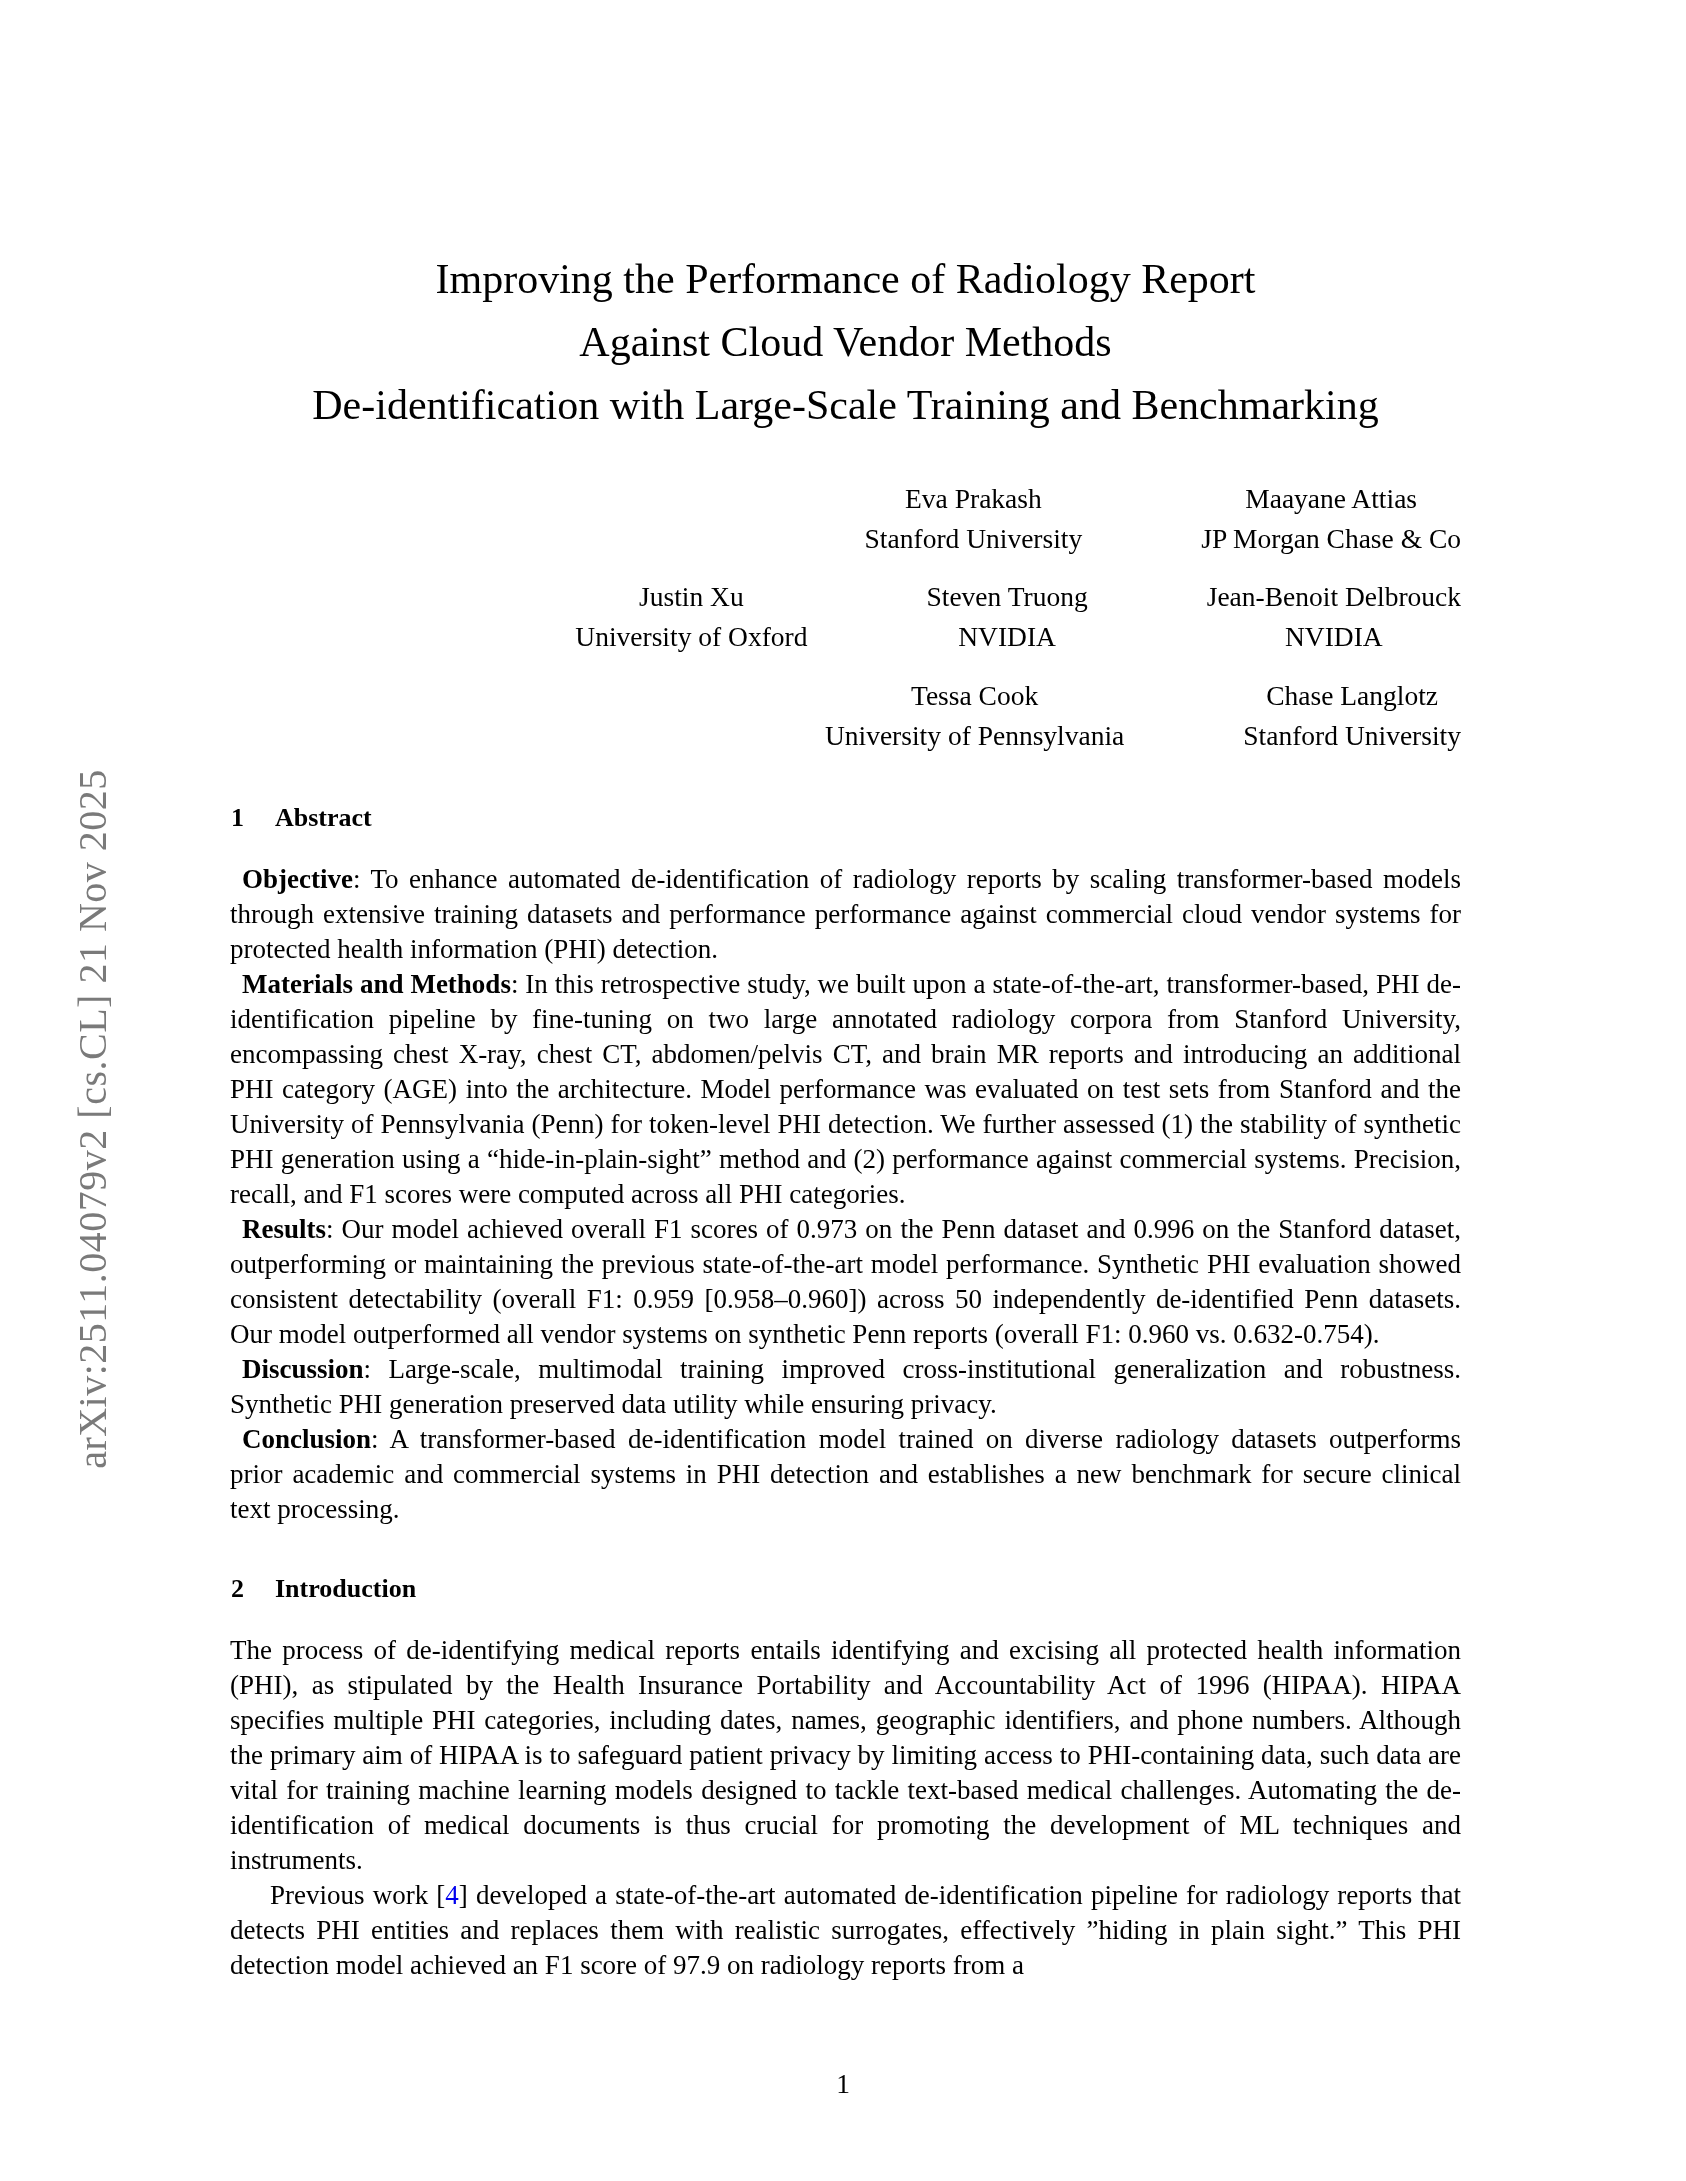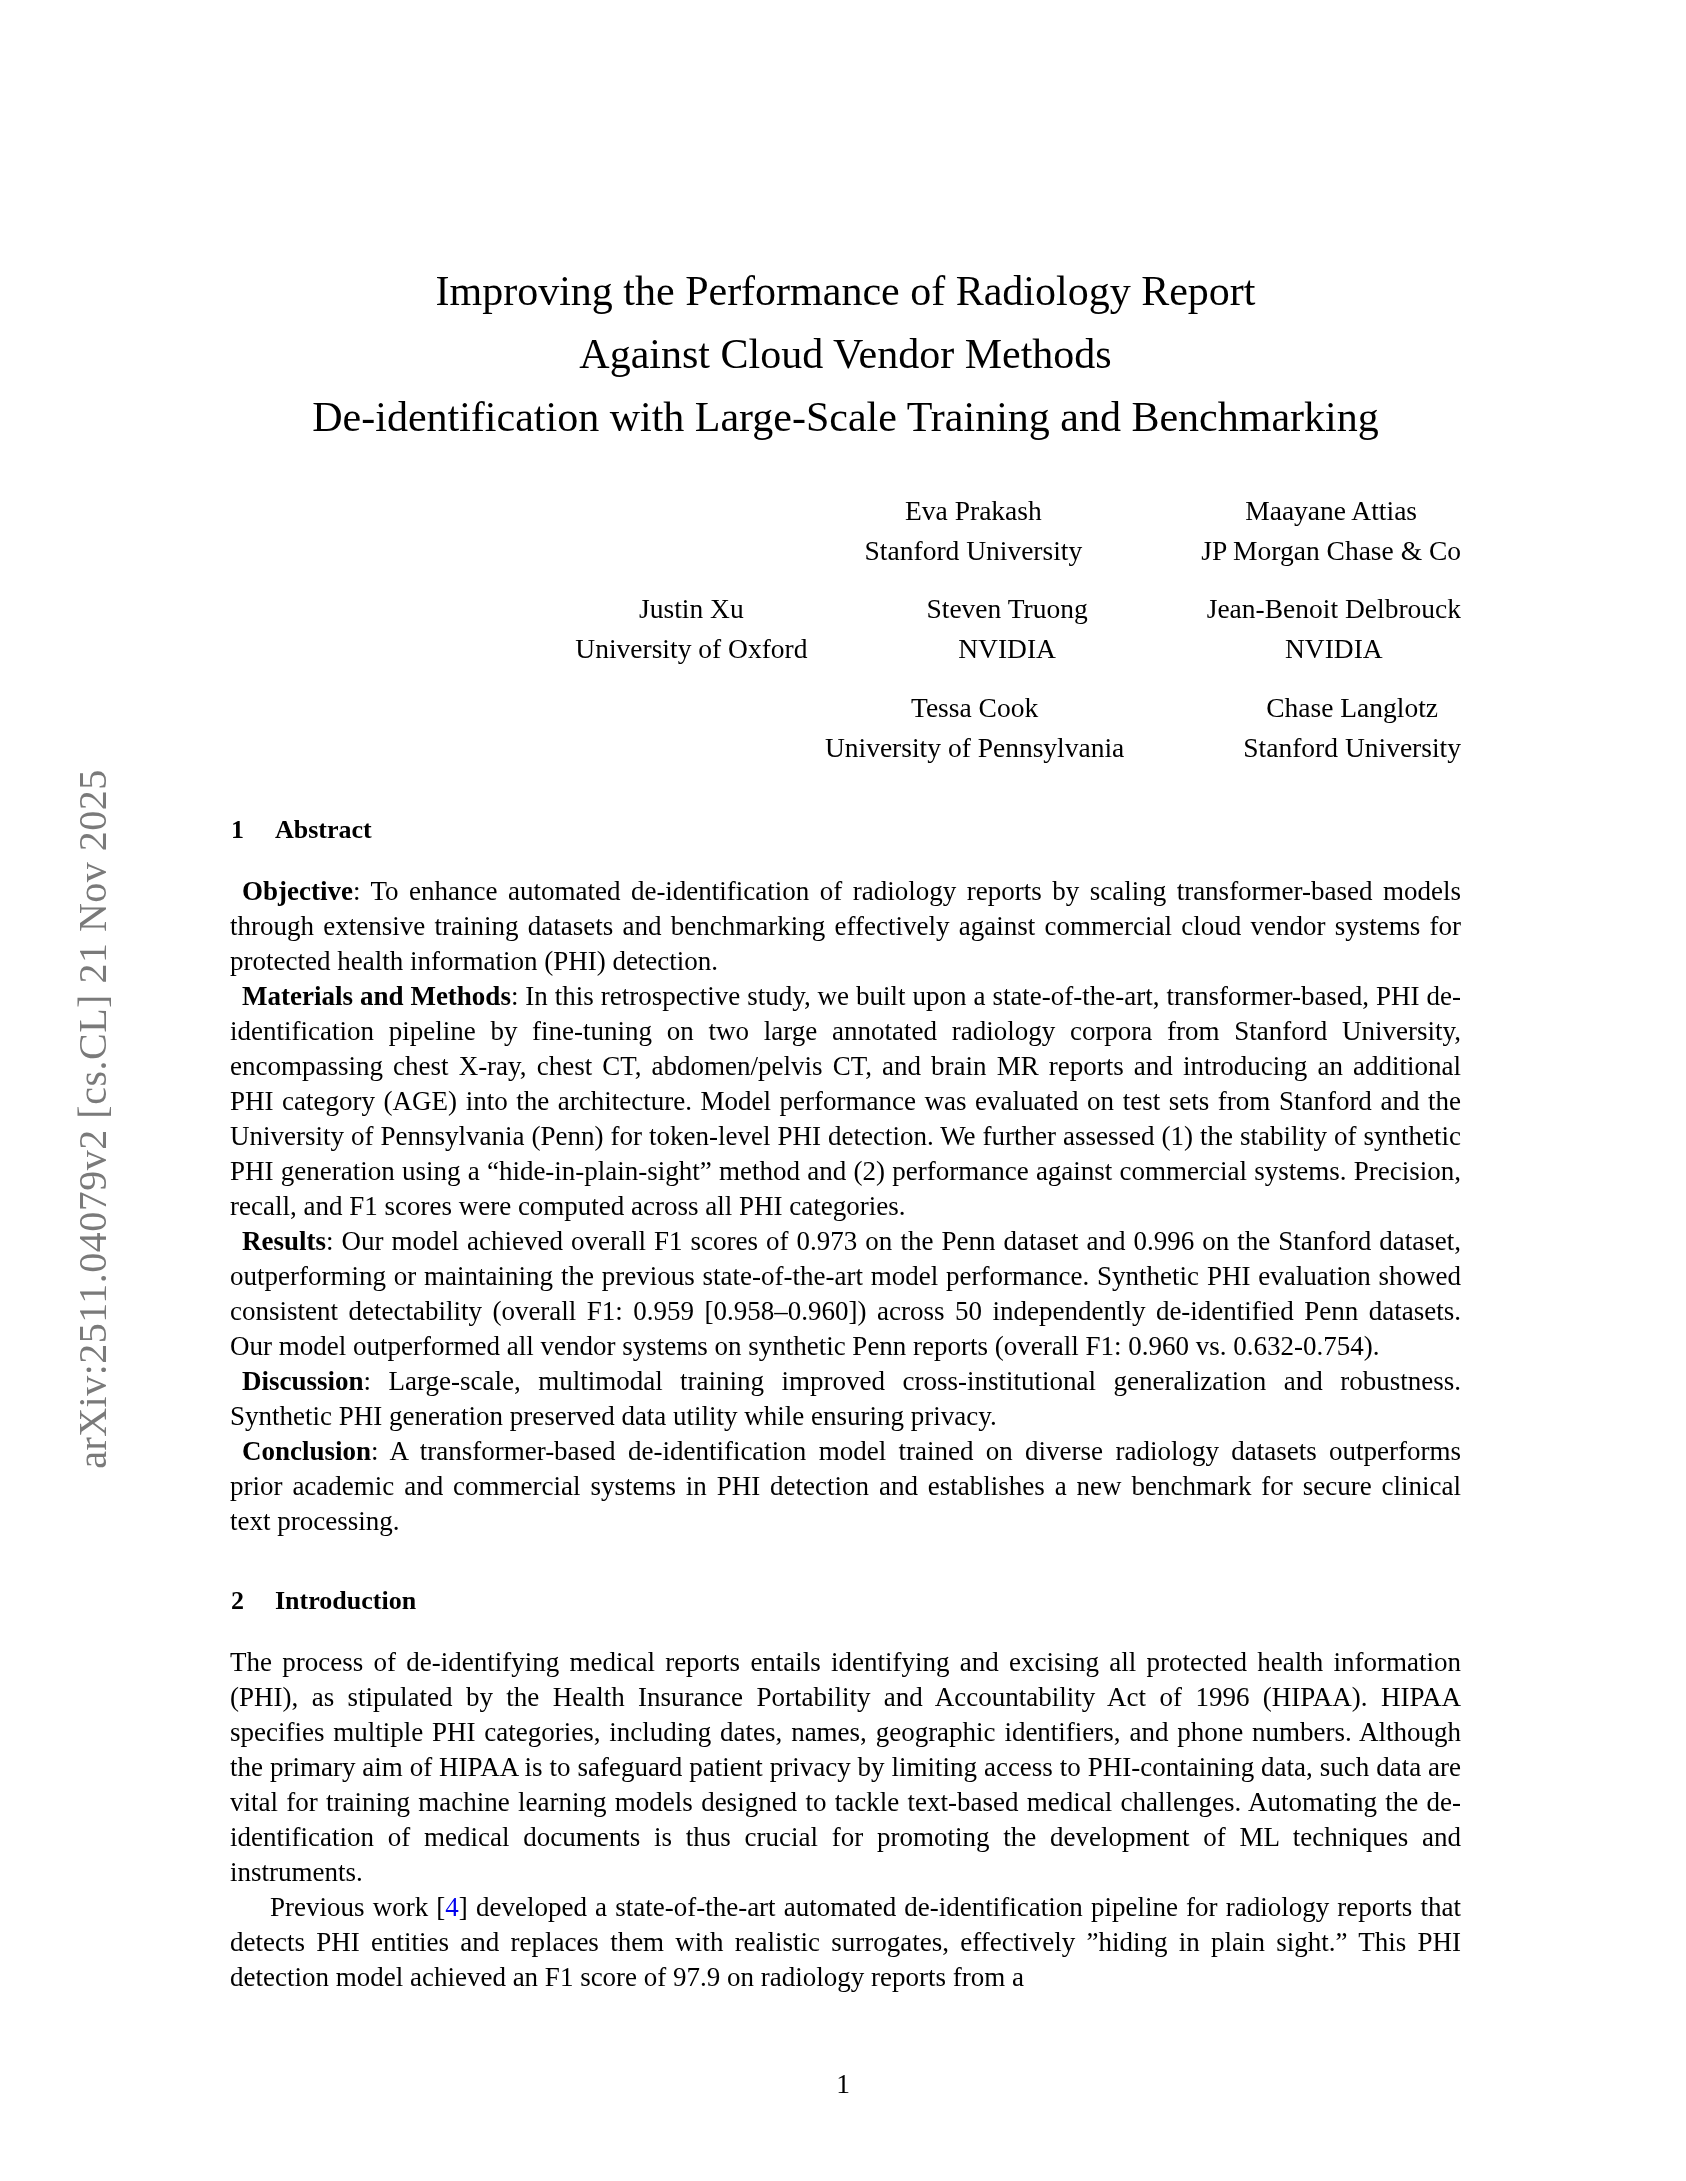--- a/index.html
+++ b/index.html
@@ -19,21 +19,21 @@
     transform: translate(-50%, -50%) rotate(-90deg);
     transform-origin: center center;
     white-space: nowrap;
     font-size: 40px;
     color: #7a7a7a;
     letter-spacing: 0.5px;
   }
   .content {
     position: absolute;
     left: 230px;
-    top: 12px;
+    top: 0;
     width: 1231px;
     padding-top: 248px;
   }
   .title {
     margin: 0;
     font-size: 42px;
     font-weight: normal;
     line-height: 63px;
     text-align: center;
   }
@@ -118,21 +118,21 @@
           <div class="author-affil">Stanford University</div>
         </div>
       </div>
     </div>
 
     <h2 class="section">
       <span class="secnum">1</span><span>Abstract</span>
     </h2>
 
     <div class="body-text">
-      <p class="para"><b>Objective</b><span>: To enhance automated de-identification of radiology reports by scaling transformer-based models through extensive training datasets and benchmarking effectively against commercial cloud vendor systems for protected health information (PHI) detection.</span></p>
+      <p class="para"><b>Objective</b><span>: To enhance automated de-identification of radiology reports by scaling transformer-based models through extensive training datasets and performance performance against commercial cloud vendor systems for protected health information (PHI) detection.</span></p>
       <p class="para"><b>Materials and Methods</b><span>: In this retrospective study, we built upon a state-of-the-art, transformer-based, PHI de-identification pipeline by fine-tuning on two large annotated radiology corpora from Stanford University, encompassing chest X-ray, chest CT, abdomen/pelvis CT, and brain MR reports and introducing an additional PHI category (AGE) into the architecture. Model performance was evaluated on test sets from Stanford and the University of Pennsylvania (Penn) for token-level PHI detection. We further assessed (1) the stability of synthetic PHI generation using a “hide-in-plain-sight” method and (2) performance against commercial systems. Precision, recall, and F1 scores were computed across all PHI categories.</span></p>
       <p class="para"><b>Results</b><span>: Our model achieved overall F1 scores of 0.973 on the Penn dataset and 0.996 on the Stanford dataset, outperforming or maintaining the previous state-of-the-art model performance. Synthetic PHI evaluation showed consistent detectability (overall F1: 0.959 [0.958–0.960]) across 50 independently de-identified Penn datasets. Our model outperformed all vendor systems on synthetic Penn reports (overall F1: 0.960 vs. 0.632-0.754).</span></p>
       <p class="para"><b>Discussion</b><span>: Large-scale, multimodal training improved cross-institutional generalization and robustness. Synthetic PHI generation preserved data utility while ensuring privacy.</span></p>
       <p class="para"><b>Conclusion</b><span>: A transformer-based de-identification model trained on diverse radiology datasets outperforms prior academic and commercial systems in PHI detection and establishes a new benchmark for secure clinical text processing.</span></p>
     </div>
 
     <h2 class="section">
       <span class="secnum">2</span><span>Introduction</span>
     </h2>
 

